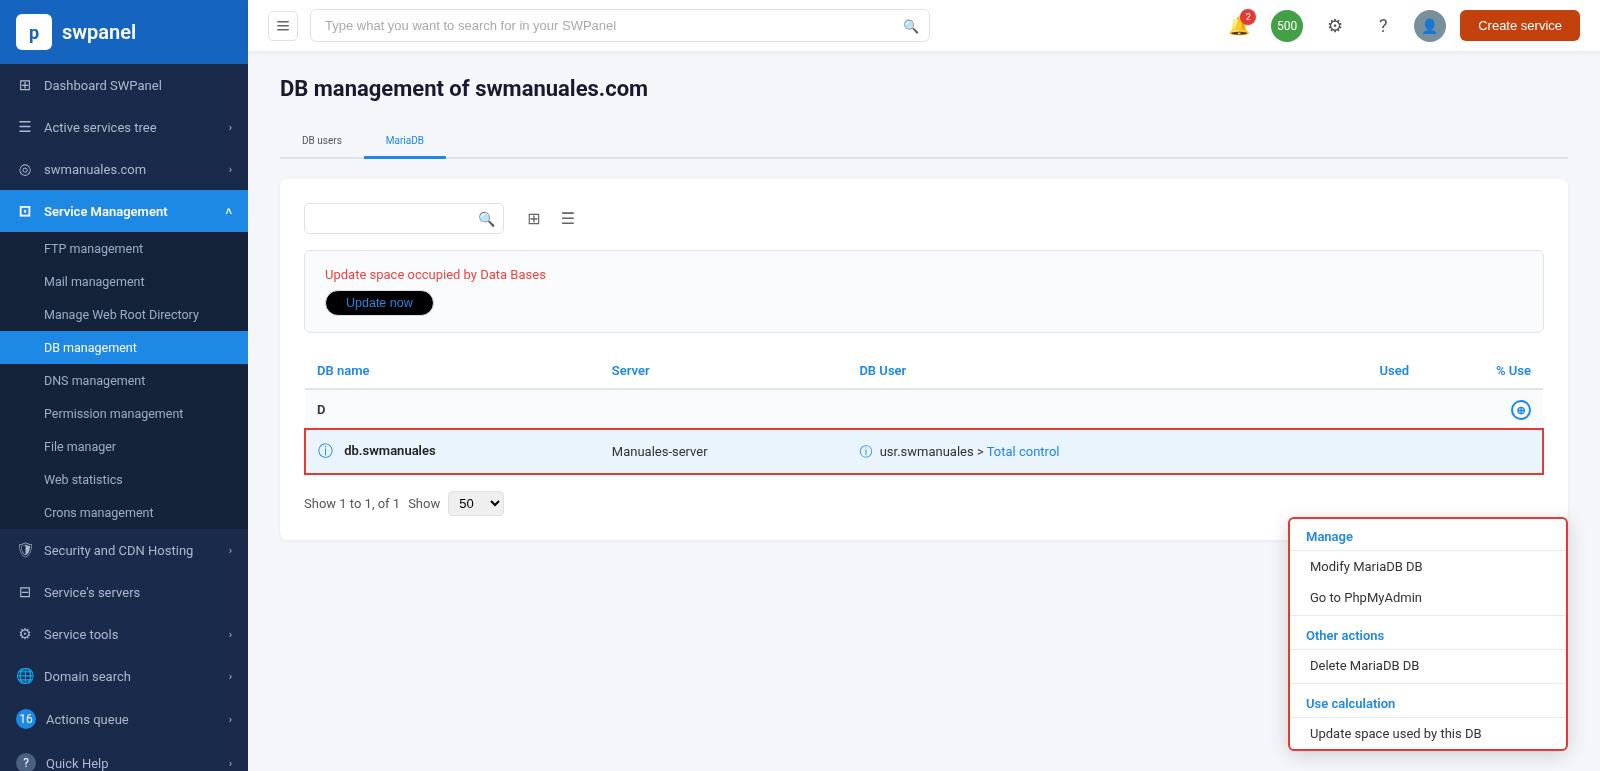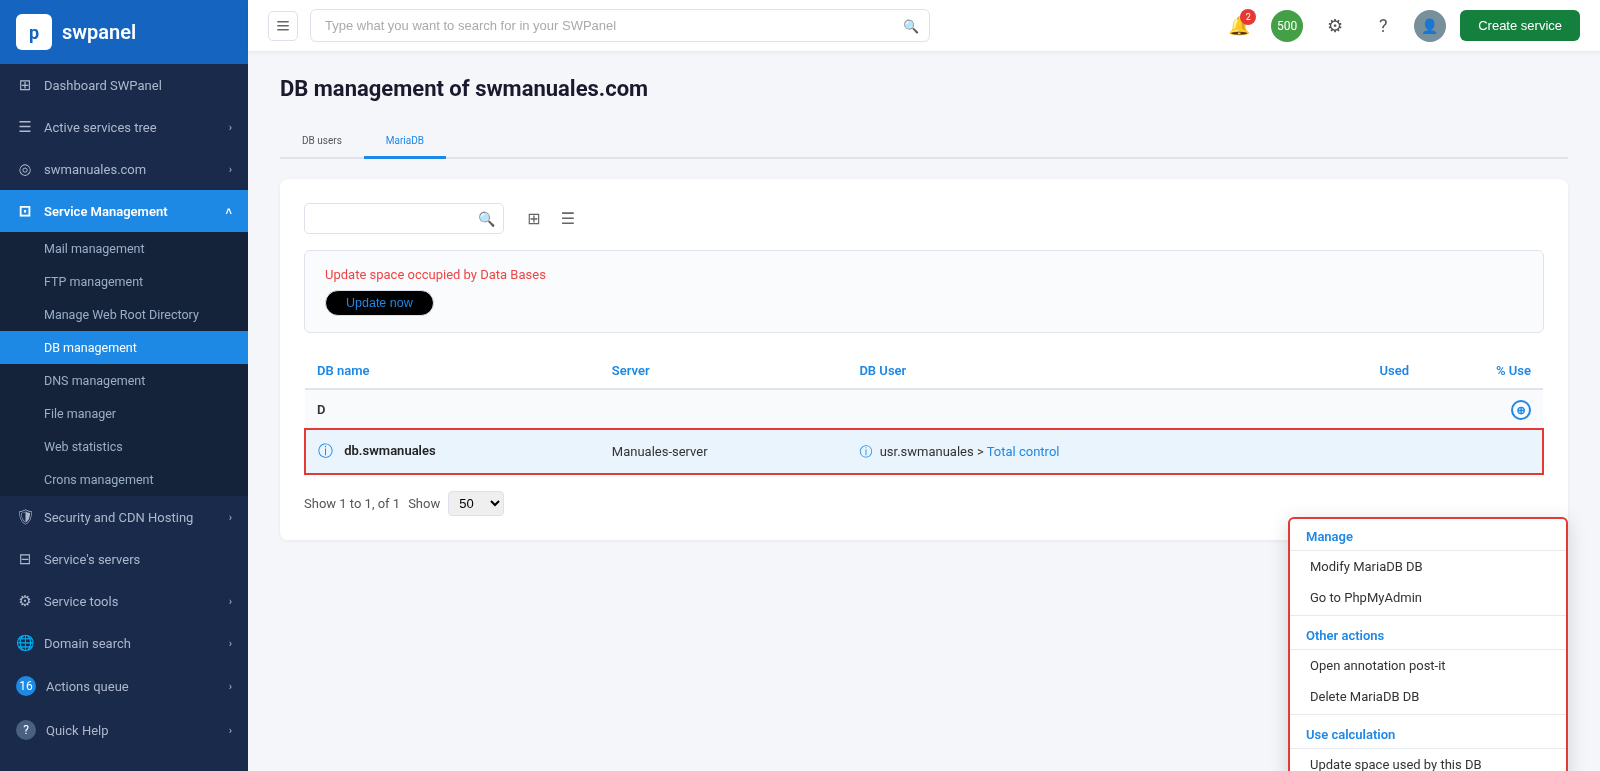--- a/index.html
+++ b/index.html
@@ -105,21 +105,21 @@
     .badge {
       position: absolute; top: 0; right: 0;
       background: #e53935;
       color: white;
       font-size: 9px;
       width: 16px; height: 16px;
       border-radius: 50%;
       display: flex; align-items: center; justify-content: center;
     }
     .create-service-btn {
-      background: #15803d;
+      background: #c2410c;
       color: white;
       border: none;
       padding: 8px 18px;
       border-radius: 6px;
       font-size: 13px;
       font-weight: 500;
       cursor: pointer;
       white-space: nowrap;
     }
     .avatar {
@@ -356,33 +356,36 @@
   </div>
 
   <div class="sidebar-item section-header active">
     <span class="sidebar-icon">⊡</span>
     <span>Service Management</span>
     <span class="chevron">˄</span>
   </div>
 
   <div class="sidebar-submenu">
     <div class="sidebar-item">
+      <span>FTP management</span>
+    </div>
+    <div class="sidebar-item">
       <span>Mail management</span>
-    </div>
-    <div class="sidebar-item">
-      <span>FTP management</span>
     </div>
     <div class="sidebar-item">
       <span>Manage Web Root Directory</span>
     </div>
     <div class="sidebar-item active-sub">
       <span>DB management</span>
     </div>
     <div class="sidebar-item">
       <span>DNS management</span>
+    </div>
+    <div class="sidebar-item">
+      <span>Permission management</span>
     </div>
     <div class="sidebar-item">
       <span>File manager</span>
     </div>
     <div class="sidebar-item">
       <span>Web statistics</span>
     </div>
     <div class="sidebar-item">
       <span>Crons management</span>
     </div>
@@ -528,21 +531,20 @@
         </select>
       </div>
     </div>
 
     <div class="context-menu">
       <div class="context-section-title">Manage</div>
       <div class="context-menu-item">Modify MariaDB DB</div>
       <div class="context-menu-item">Go to PhpMyAdmin</div>
       <div class="context-divider"></div>
       <div class="context-section-title">Other actions</div>
-      <div class="context-menu-item">Open annotation post-it</div>
       <div class="context-menu-item">Delete MariaDB DB</div>
       <div class="context-divider"></div>
       <div class="context-section-title">Use calculation</div>
       <div class="context-menu-item">Update space used by this DB</div>
     </div>
 
   </div>
 </div>
 
 </body></html>

